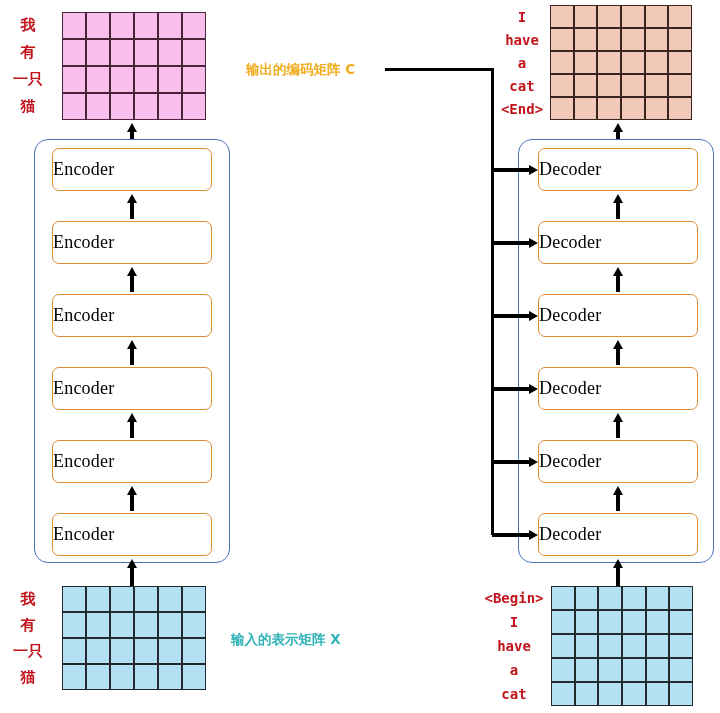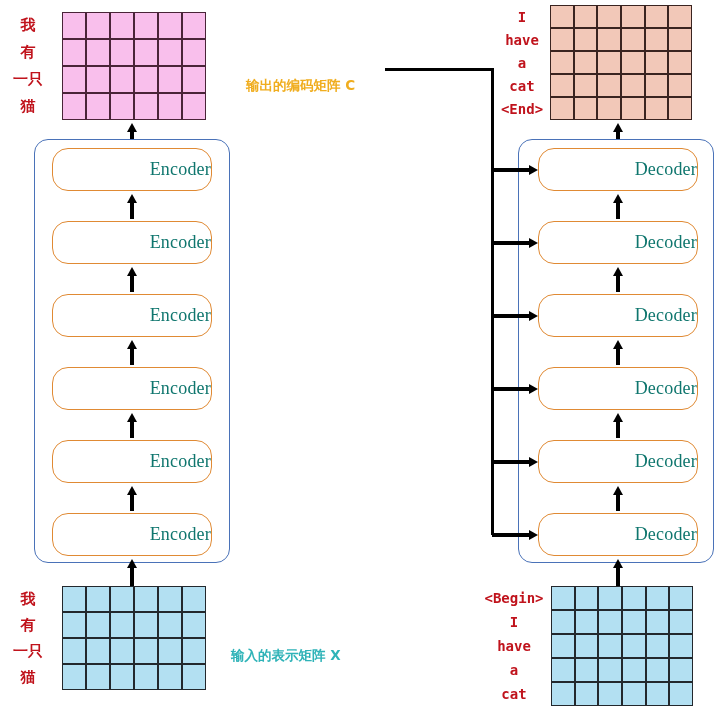--- a/index.html
+++ b/index.html
@@ -38,27 +38,27 @@
     border: 1.6px solid #4a72b8;
     border-radius: 14px;
     background: #ffffff;
     box-sizing: border-box;
   }
 
   
   .block {
     position: absolute;
     border: 1.7px solid #e08a34;
-    border-radius: 16px;
+    border-radius: 7px;
     background: #ffffff;
     box-sizing: border-box;
     display: flex;
     align-items: center;
-    justify-content: flex-end;
-    color: #0f766e;
+    justify-content: flex-start;
+    color: #000000;
     font-family: "Liberation Serif", serif;
     font-size: 18px;
     letter-spacing: 0.2px;
     white-space: nowrap;
   }
 
   
   .arrow-up {
     position: absolute;
     width: 0;
@@ -129,21 +129,20 @@
     font-size: 14px;
   }
 
   
   .caption {
     position: absolute;
     font-family: "DejaVu Sans", sans-serif;
     font-size: 13.5px;
     font-weight: bold;
     white-space: nowrap;
-    margin-top: 16px;
   }
   .caption.gold { color: #f0ad1e; }
   .caption.teal { color: #2fb3b8; }
 </style>
 </head>
 <body>
 
 <div id="canvas">
 
   <div class="token-col cjk" style="left:8px; top:12px; width:40px; height:108px;">

